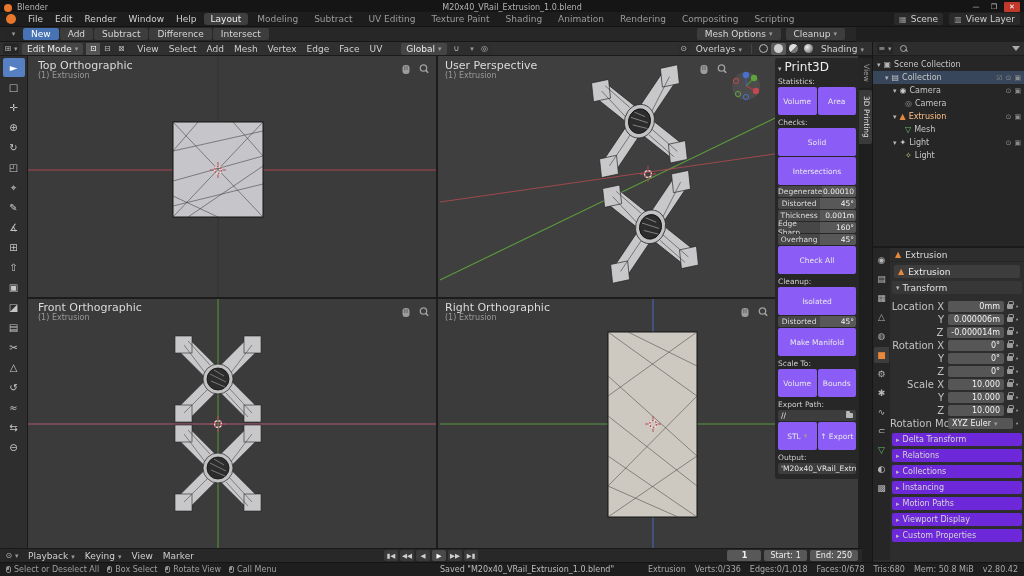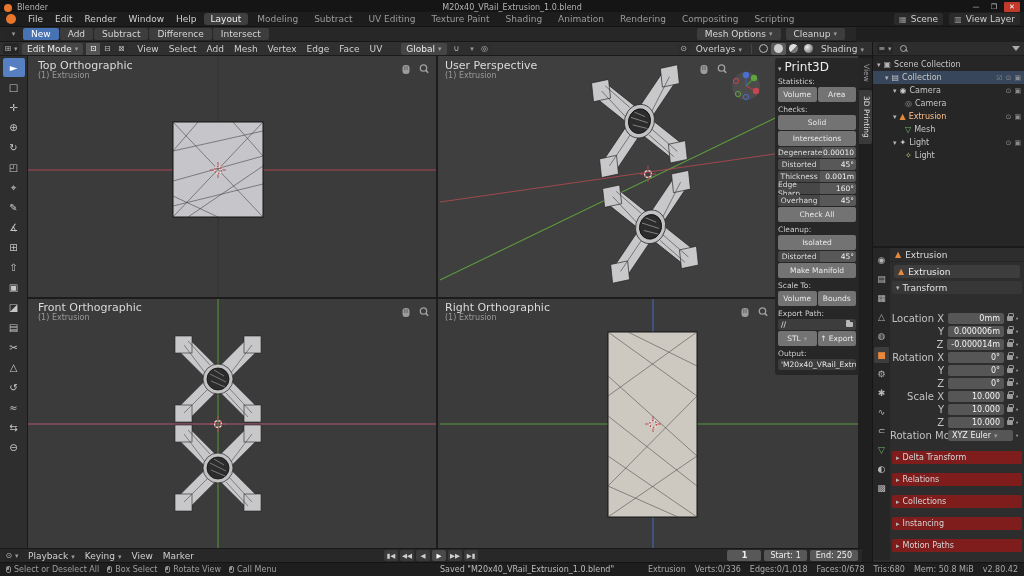--- a/index.html
+++ b/index.html
@@ -43,21 +43,21 @@
 .tool.active{background:#5680c2;color:#fff}
 
 .vplabel{position:absolute;line-height:10px;pointer-events:none}
 .vplabel .l1{font-size:11px;color:#dadada;display:block}
 .vplabel .l2{font-size:8px;color:#999;display:block}
 
 #print3d{position:absolute;left:775px;top:58px;width:84px;background:rgba(38,38,38,0.96);border-radius:3px;padding:2px 3px 4px;font-size:7.5px;color:#d6d6d6}
 #print3d .hdr{font-size:12px;color:#eee;margin-bottom:2px}
 .p3lbl{margin:3px 0 1px;color:#cfcfcf}
 .p3row{display:flex;gap:1px;margin:1px 0}
-.p3btn{flex:1;height:15px;background:#737373;border-radius:2px;display:flex;align-items:center;justify-content:center;color:#e9e9e9}
+.p3btn{flex:1;height:28px;background:#8b5cf6;border-radius:2px;display:flex;align-items:center;justify-content:center;color:#e9e9e9}
 .p3pair{display:flex;margin:1px 0}
 .p3pair .l{flex:1.25;height:11px;background:#474747;border-radius:2px 0 0 2px;display:flex;align-items:center;justify-content:center;color:#dcdcdc}
 .p3pair .v{flex:1;height:11px;background:#585858;border-radius:0 2px 2px 0;display:flex;align-items:center;justify-content:flex-end;padding-right:2px;color:#f2f2f2}
 .p3field{height:11px;background:#3d3d3d;border-radius:2px;display:flex;align-items:center;padding:0 3px;margin:1px 0;color:#e6e6e6}
 .folder{width:7px;height:5px;background:#b9b9b9;border-radius:1px;position:relative;margin-left:auto}
 .folder::before{content:"";position:absolute;top:-2px;left:0;width:4px;height:2px;background:#b9b9b9;border-radius:1px 1px 0 0}
 
 #sidetabs{position:absolute;left:859px;top:58px;width:13px;display:flex;flex-direction:column;gap:2px}
 .vtab{writing-mode:vertical-rl;font-size:7.5px;color:#9e9e9e;background:#262626;border-radius:0 2px 2px 0;padding:6px 1px;text-align:center}
 .vtab.active{background:#3a3a3a;color:#e6e6e6}
@@ -76,29 +76,29 @@
 .orow.hl{background:#37465a}
 #outlinerpad{background:#262626;height:42px;border-bottom:2px solid #1a1a1a}
 
 #props{display:flex;height:312px}
 #proptabs{width:17px;background:#262626;display:flex;flex-direction:column;align-items:center;padding-top:4px;gap:3px}
 .ptab{width:15px;height:16px;display:flex;align-items:center;justify-content:center;font-size:9px;color:#b5b5b5;border-radius:2px 0 0 2px}
 .ptab.active{background:#3d3d3d}
 #propbody{flex:1;background:#2d2d2d;overflow:hidden}
 #propbread{height:14px;display:flex;align-items:center;padding:0 5px;gap:4px;border-bottom:1px solid #242424;color:#dcdcdc}
 #namefield{margin:3px 4px;height:13px;background:#3d3d3d;border-radius:2px;display:flex;align-items:center;padding:0 4px;gap:4px;color:#ececec}
-.panelhdr{height:13px;display:flex;align-items:center;background:#373737;margin:2px 2px 18px;border-radius:2px;padding:0 4px;color:#e2e2e2}
+.panelhdr{height:13px;display:flex;align-items:center;background:#373737;margin:2px 2px 6px;border-radius:2px;padding:0 4px;color:#e2e2e2}
 .pr{display:flex;align-items:center;height:13px;padding:0 3px 0 0}
 .pr .lbl{width:58px;text-align:right;padding-right:4px;color:#c2c2c2;font-size:10px;white-space:nowrap}
 .pr .val{flex:1;height:11px;background:#565656;border-radius:2px;display:flex;align-items:center;justify-content:flex-end;padding:0 4px;color:#f2f2f2;font-size:8px}
 .pr .val.left{justify-content:flex-start}
 .lock{width:6px;height:5px;background:#9a9a9a;border-radius:1px;position:relative;margin-left:3px}
 .lock::before{content:"";position:absolute;top:-3px;left:1px;width:4px;height:3px;border:1px solid #9a9a9a;border-bottom:none;border-radius:2px 2px 0 0}
 .dot{width:8px;text-align:center;color:#8f8f8f;font-size:7px}
-.secrow{height:13px;display:flex;align-items:center;background:#7f1d1d;margin:9px 2px;border-radius:2px;padding:0 4px;color:#d6d6d6;font-size:8px}
+.secrow{height:13px;display:flex;align-items:center;background:#6d28d9;margin:3px 2px;border-radius:2px;padding:0 4px;color:#d6d6d6;font-size:8px}
 
 #timeline{position:absolute;left:0;top:548px;width:862px;height:14px;background:#282828;border-top:1px solid #181818;display:flex;align-items:center;padding:0 4px}
 #transport{position:absolute;left:50%;transform:translateX(-50%);display:flex;gap:2px}
 .tbtn{min-width:14px;height:11px;display:flex;align-items:center;justify-content:center;background:#3a3a3a;border-radius:2px;color:#cfcfcf;font-size:6.5px;padding:0 2px}
 .tbtn.play{background:#4a4a4a;color:#fff}
 #timeline .right{margin-left:auto;display:flex;gap:3px;align-items:center}
 .tfield{height:11px;background:#585858;border-radius:2px;display:flex;align-items:center;justify-content:center;padding:0 6px;color:#f0f0f0;font-size:8px;gap:3px}
 .tfield.frame{min-width:34px;font-weight:bold}
 
 #statusbar{position:absolute;left:0;top:562px;width:1024px;height:14px;background:#1e1e1e;border-top:1px solid #141414;display:flex;align-items:center;padding:0 6px;font-size:8px;color:#9f9f9f}

